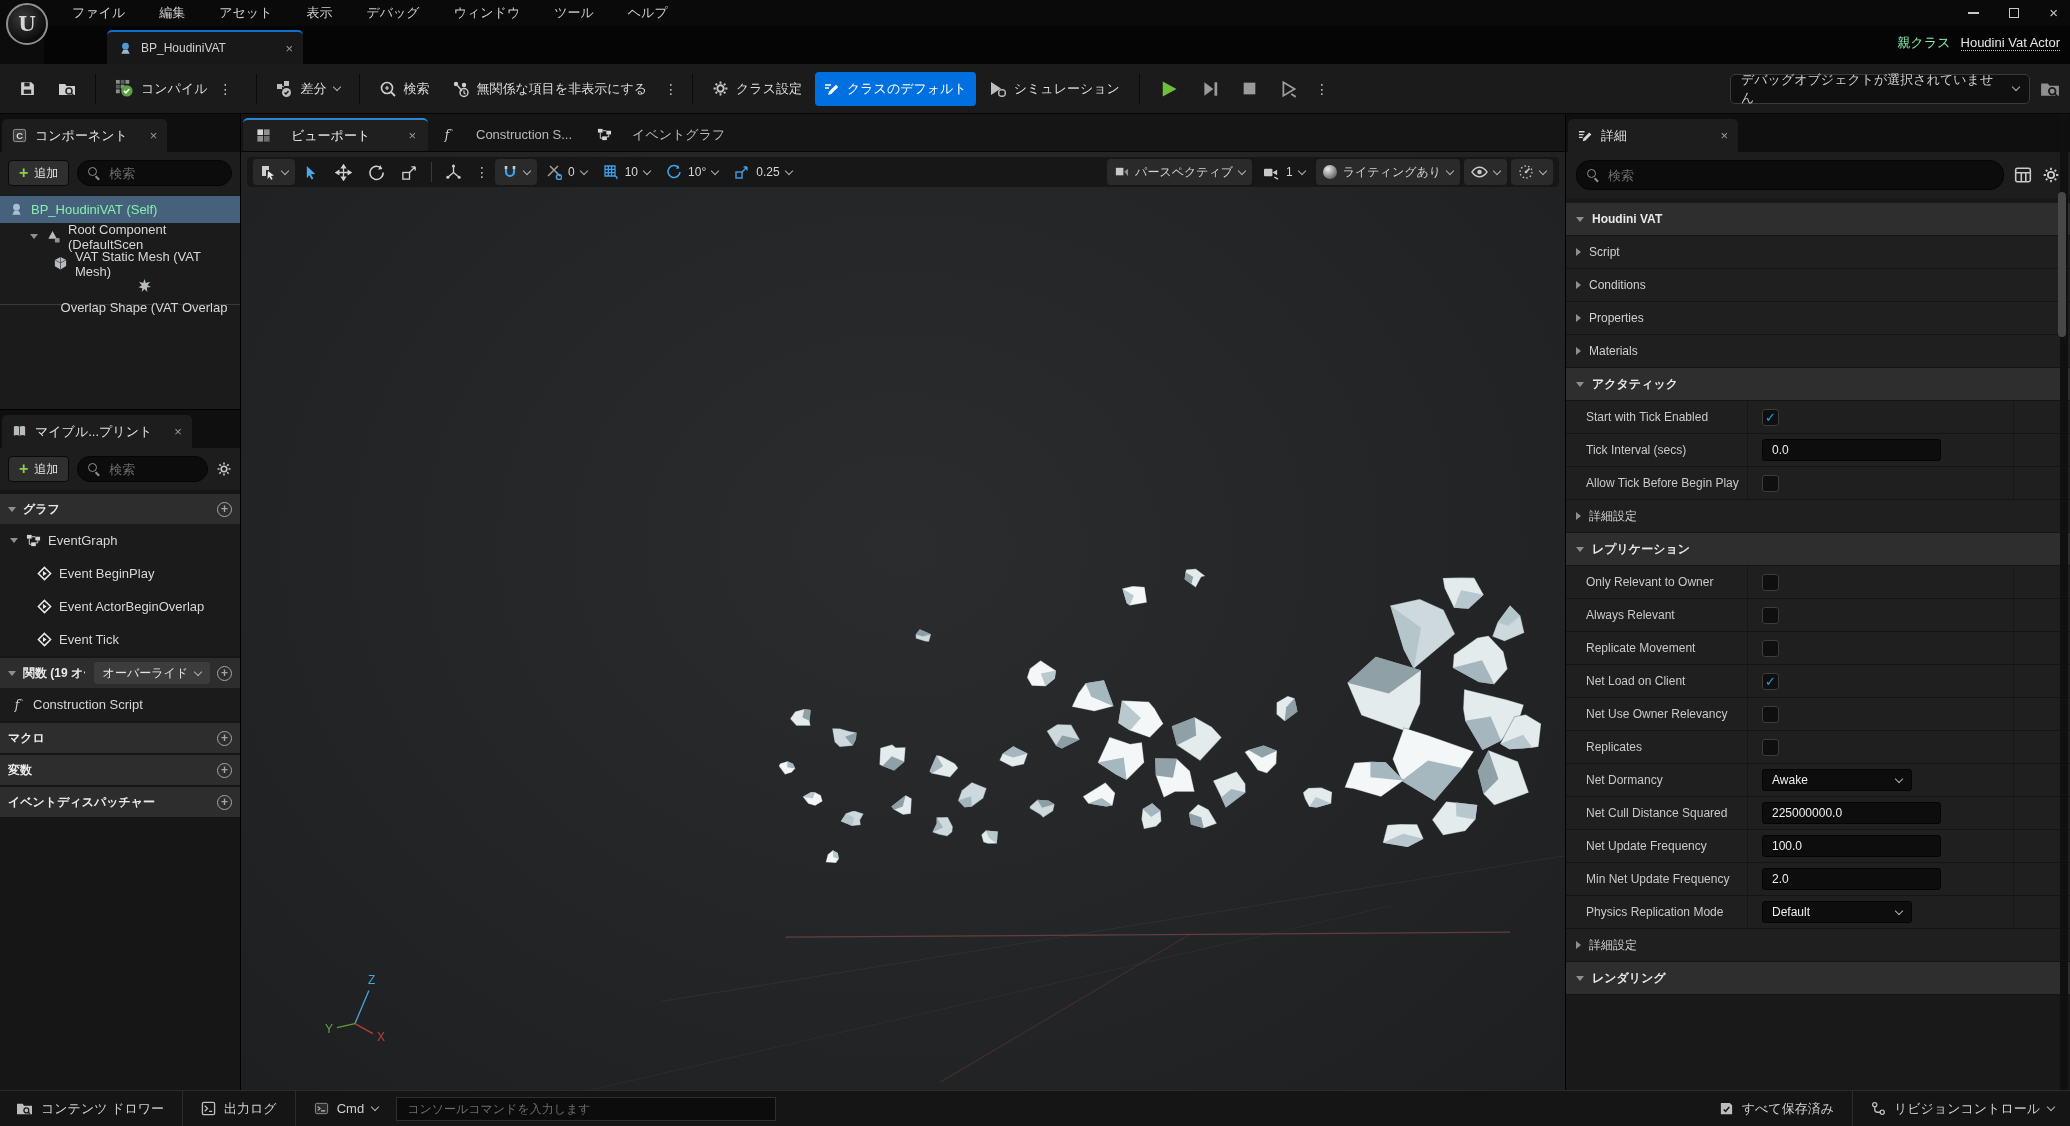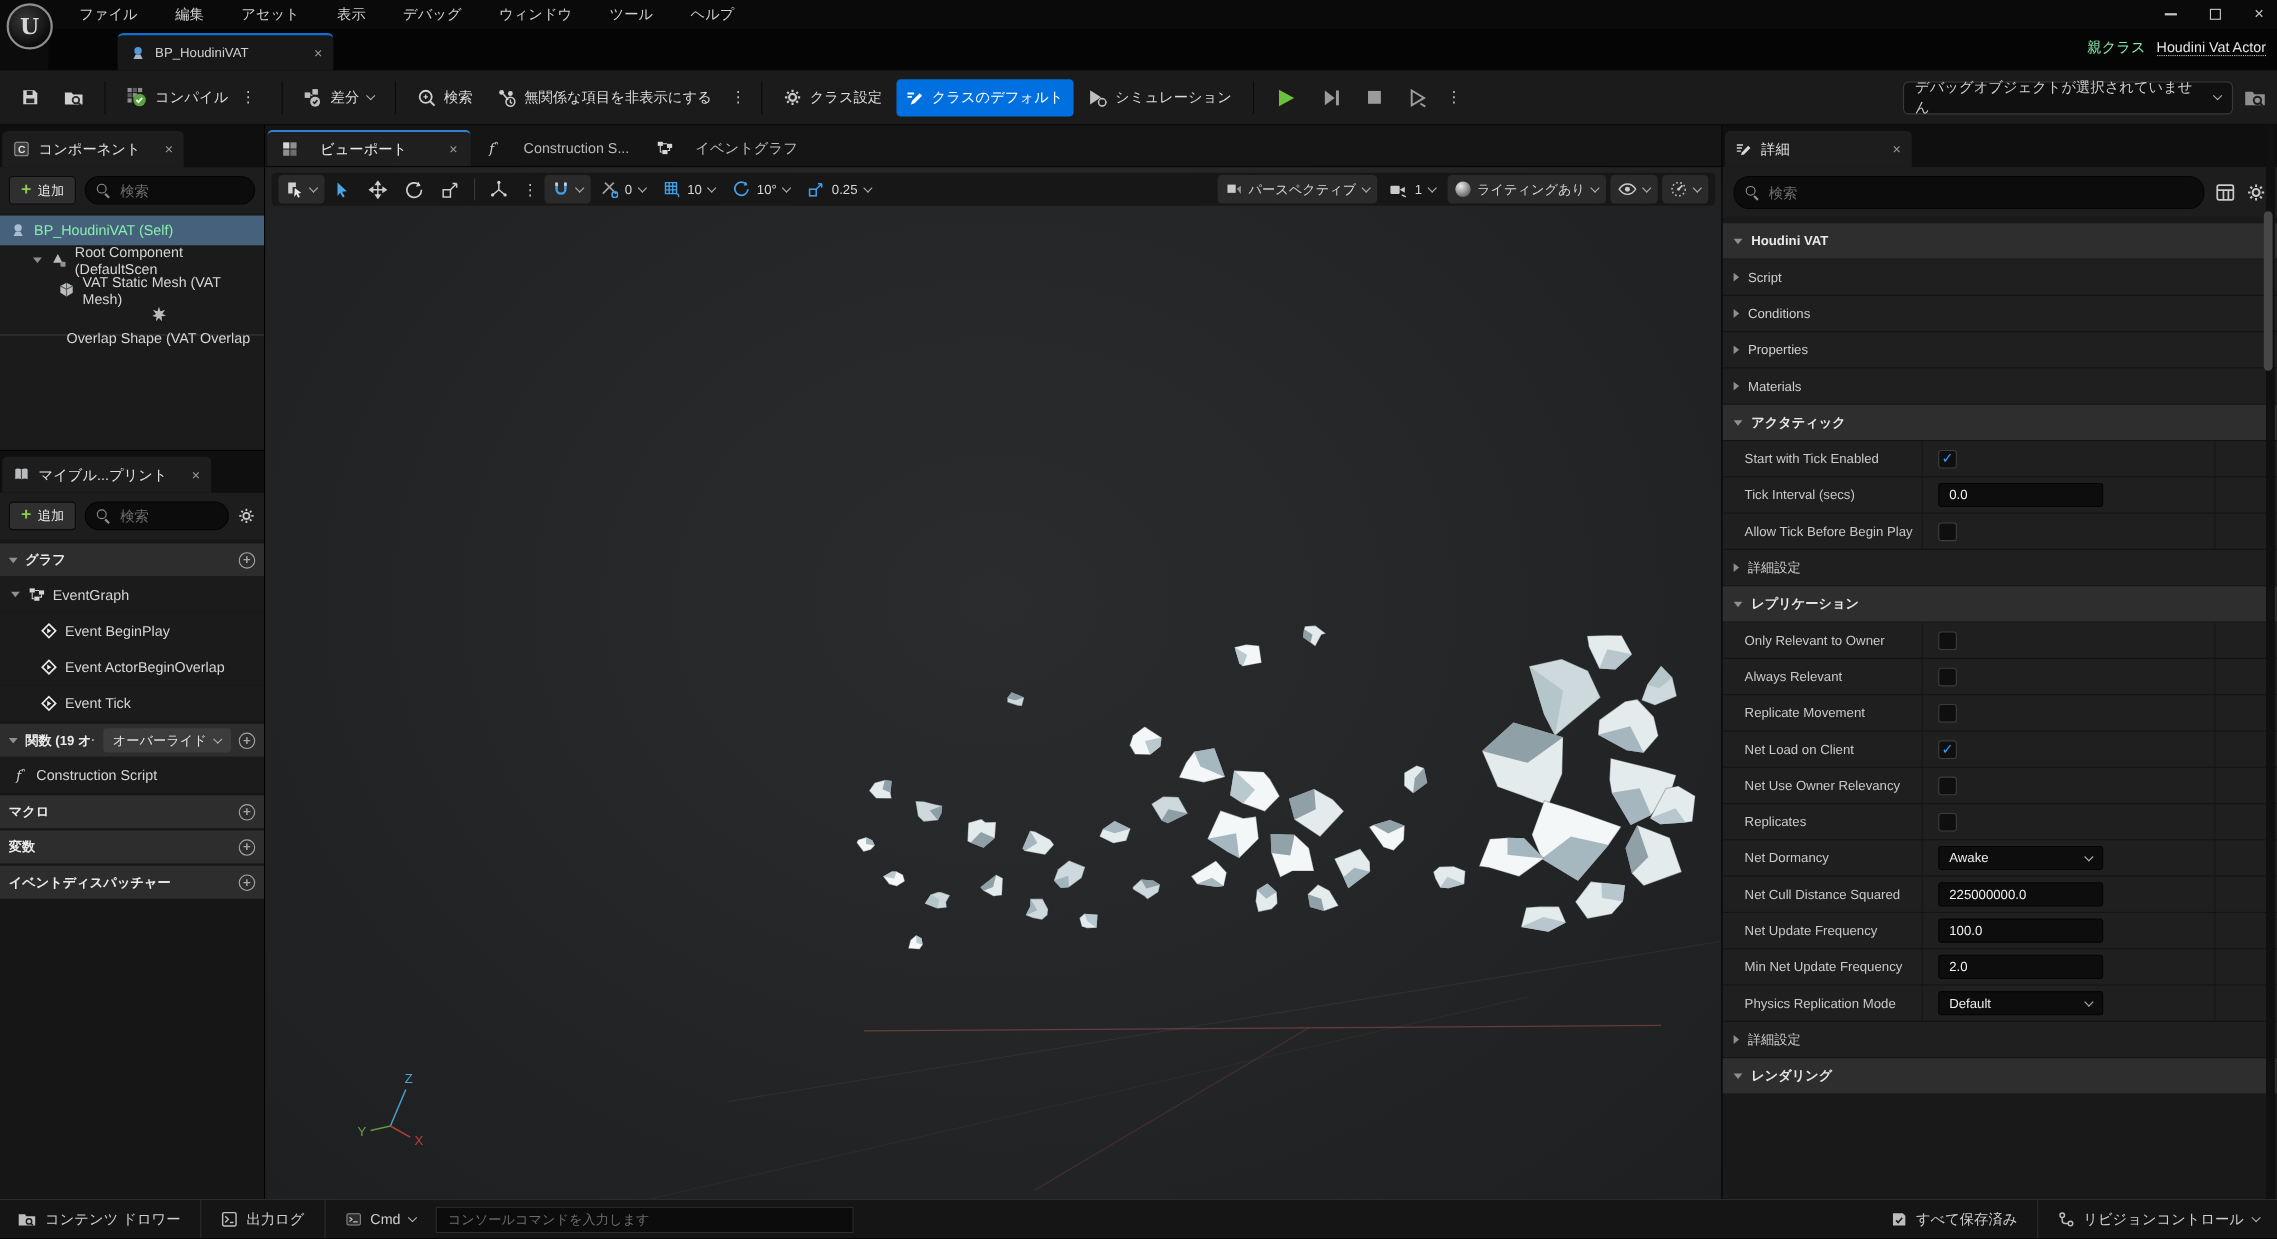--- a/index.html
+++ b/index.html
@@ -118,21 +118,21 @@
   .dt-row.cat{background:#2e2e2e;}
   .dt-row.cat .lab{font-weight:bold;color:#e8e8e8;}
   .dt-row .arr{margin:0 8px 0 10px;}
   .dt-name{width:182px;flex:none;display:flex;align-items:center;height:100%;border-right:1px solid #171717;
            padding-left:20px;color:#c9c9c9;overflow:hidden;white-space:nowrap;}
   .dt-val{flex:1;display:flex;align-items:center;padding-left:14px;height:100%;border-right:1px solid #171717;}
   .dt-reset{width:56px;flex:none;height:100%;}
   .cb{width:17px;height:17px;background:#0f0f0f;border:1px solid #3c3c3c;border-radius:3px;display:flex;
       align-items:center;justify-content:center;}
   .cb.on::after{content:"✓";color:#2ba2f7;font-weight:bold;font-size:13px;}
-  .inp{width:150px;height:22px;background:#0d0d0d;border:1px solid #050505;border-radius:3px;display:flex;
+  .inp{width:179px;height:22px;background:#0d0d0d;border:1px solid #050505;border-radius:3px;display:flex;
        align-items:center;padding:0 9px;color:#efefef;}
   .dd{width:150px;height:22px;background:#0d0d0d;border:1px solid #050505;border-radius:3px;display:flex;
       align-items:center;justify-content:space-between;padding:0 9px;color:#efefef;}
   .dt-scroll{position:absolute;right:2px;top:0;bottom:0;width:8px;background:#101010;}
   .dt-thumb{position:absolute;right:2px;top:78px;width:8px;height:145px;background:#474747;border-radius:4px;}
 
   
   .statusbar{position:absolute;left:0;right:0;bottom:0;height:36px;background:#151515;border-top:1px solid #2b2b2b;
              display:flex;align-items:center;padding:0 8px;gap:10px;font-size:13px;color:#cfcfcf;}
   .sb-item{display:flex;align-items:center;gap:8px;padding:0 8px;height:100%;}

